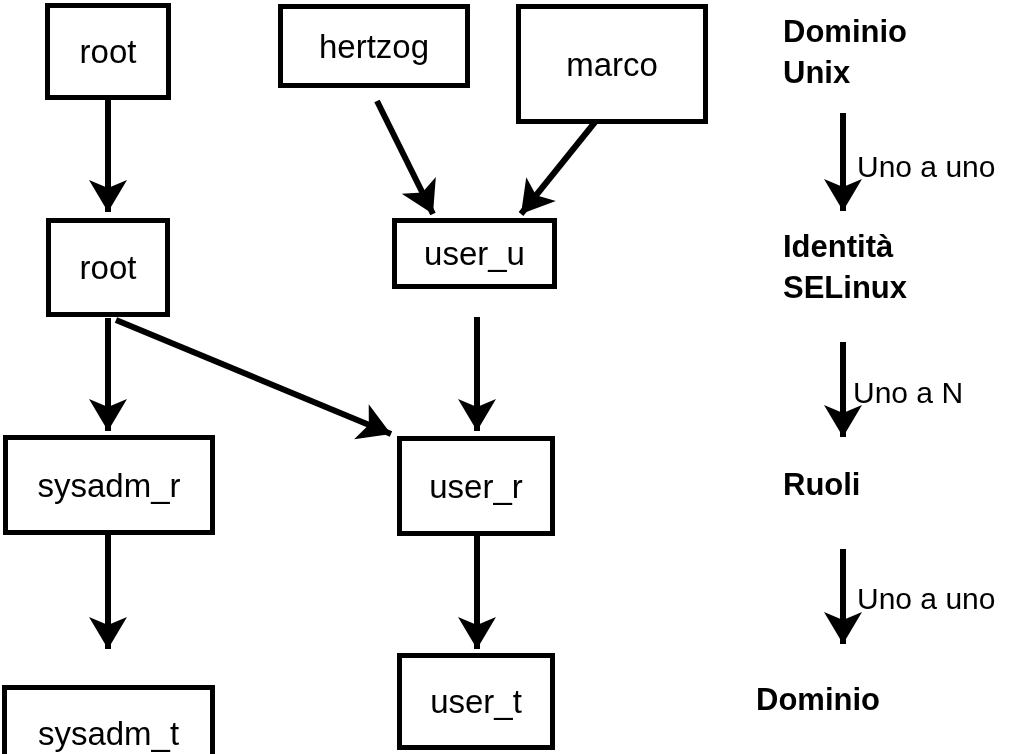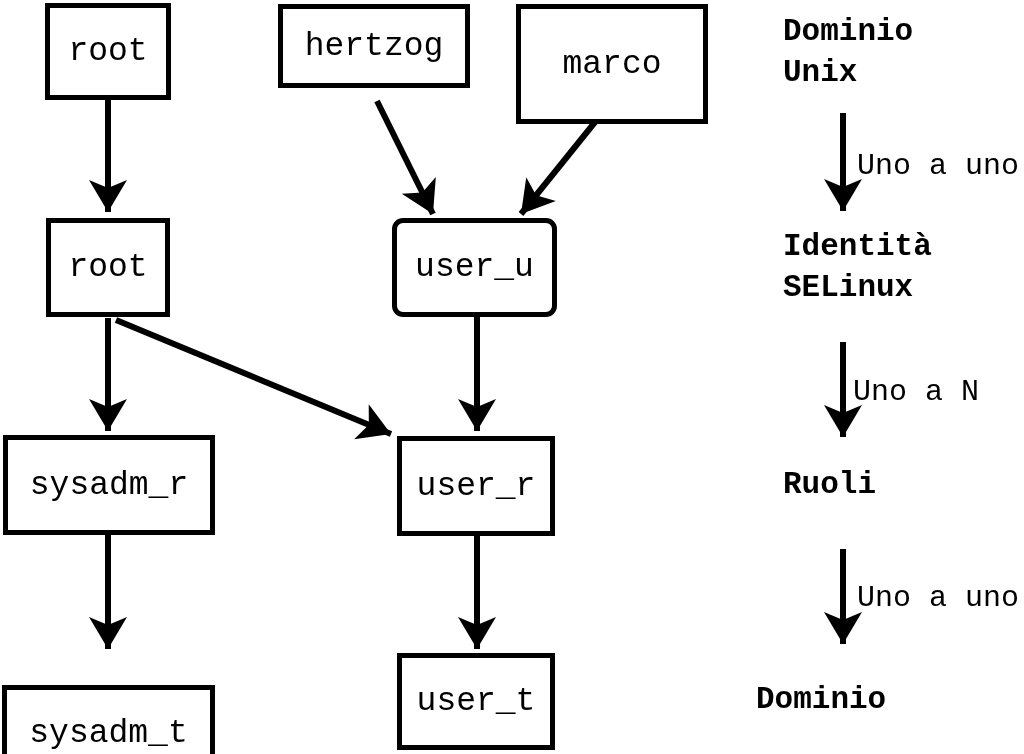--- a/index.html
+++ b/index.html
@@ -1,21 +1,21 @@
 <!DOCTYPE html>
 <html><head>
 <meta charset="utf-8">
 <style>
   html, body { margin: 0; padding: 0; background: #ffffff; }
   .canvas {
     position: relative;
     width: 1024px;
     height: 754px;
     background: #ffffff;
-    font-family: Liberation Mono, monospace;
+    font-family: Liberation Sans, sans-serif;
     color: #000000;
     overflow: hidden;
   }
   .edges {
     position: absolute;
     left: 0; top: 0;
     width: 1024px; height: 754px;
   }
   .node {
     position: absolute;
@@ -27,21 +27,21 @@
     justify-content: center;
     font-size: 33px;
     line-height: 1;
     white-space: nowrap;
   }
   
   .n-root1    { left: 45px;  top: 3px;   width: 126px; height: 97px; }
   .n-hertzog  { left: 278px; top: 4px;   width: 192px; height: 84px; }
   .n-marco    { left: 516px; top: 4px;   width: 192px; height: 120px; }
   .n-root2    { left: 46px;  top: 218px; width: 124px; height: 99px; }
-  .n-user-u   { left: 392px; top: 218px; width: 165px; height: 99px; border-radius: 11px; }
+  .n-user-u   { left: 392px; top: 218px; width: 165px; height: 71px; }
   .n-sysadm-r { left: 3px;   top: 435px; width: 212px; height: 100px; }
   .n-user-r   { left: 397px; top: 436px; width: 158px; height: 100px; }
   .n-sysadm-t { left: 2px;   top: 685px; width: 213px; height: 97px; }
   .n-user-t   { left: 397px; top: 653px; width: 158px; height: 97px; }
 
   .stage {
     position: absolute;
     font-weight: bold;
     font-size: 31px;
     line-height: 41px;

